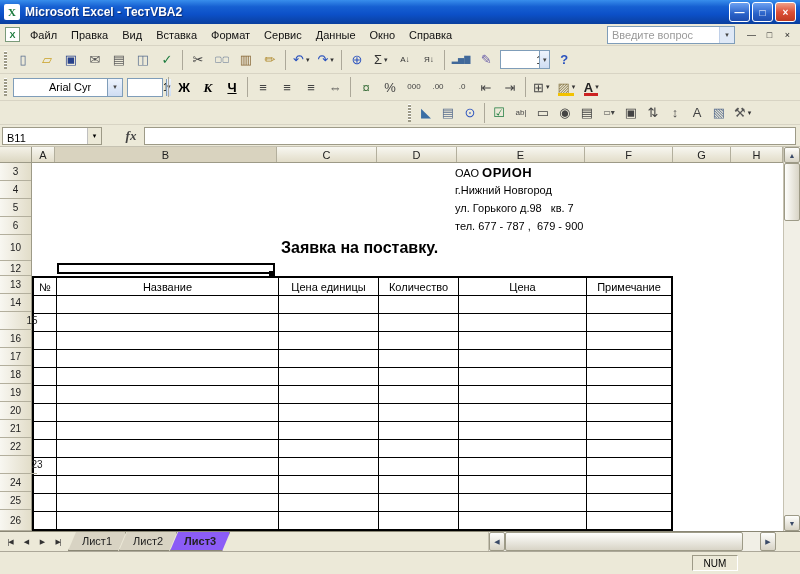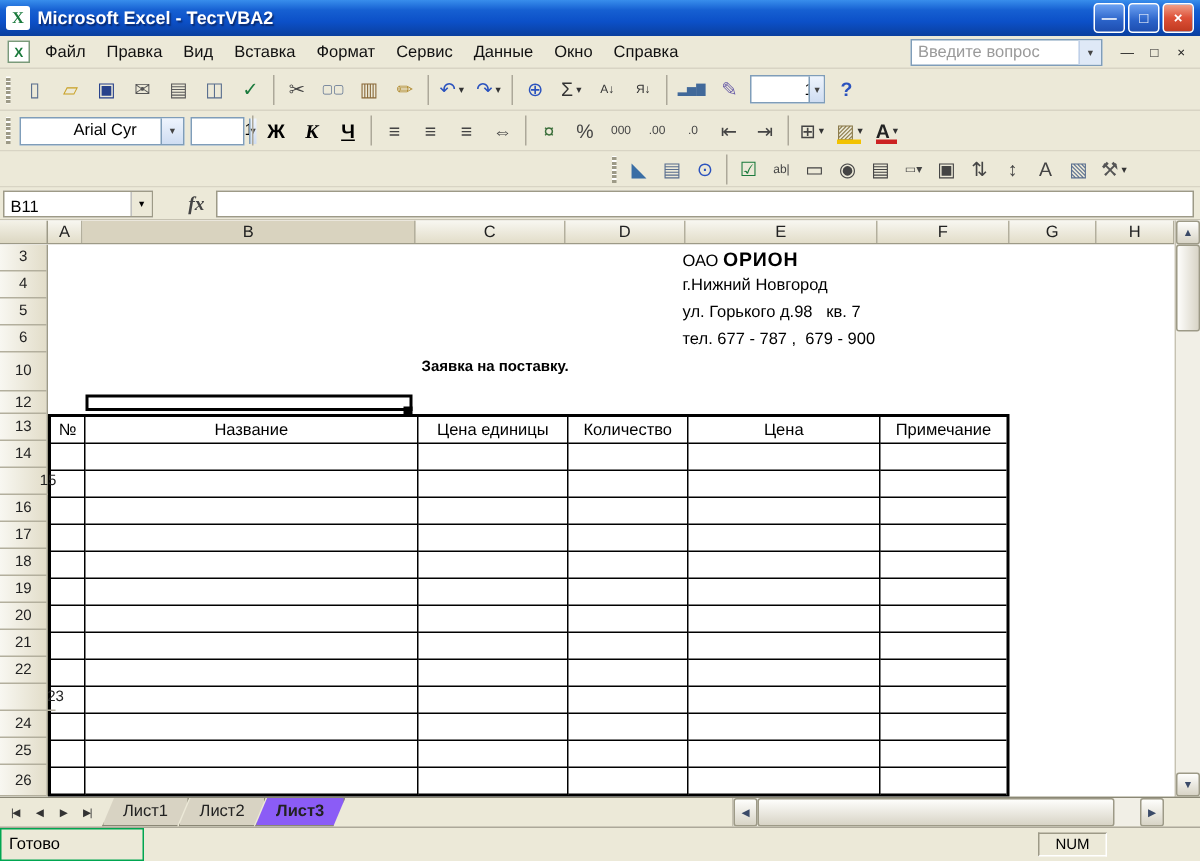--- a/index.html
+++ b/index.html
@@ -70,21 +70,21 @@
     background:linear-gradient(90deg,#f8f7f1,#e2ddc9); border-right:1px solid #9d9a87; }
   .rowhdr { flex:none; border-bottom:1px solid #b3af9d; display:flex; align-items:center; justify-content:center; font-size:10px; color:#222; }
 
   .ov { position:absolute; font-size:11px; white-space:nowrap; z-index:1; color:#000; }
   .pre { white-space:pre; }
   .l1 { left:455px; top:2px; }
   .cname { font-weight:bold; font-size:13px; letter-spacing:0.5px; }
   .l2 { left:455px; top:21px; }
   .l3 { left:455px; top:39px; }
   .l4 { left:455px; top:57px; }
-  .doc-title { left:281px; top:76px; font-size:10px; font-weight:bold; }
+  .doc-title { left:281px; top:76px; font-size:16px; font-weight:bold; }
   .obj-rect { left:57px; top:100px; width:218px; height:11px; border:2px solid #000; background:#fff; z-index:2; }
   .nub { position:absolute; right:-2px; bottom:-4px; width:6px; height:5px; background:#000; }
 
   #table { position:absolute; left:32px; top:113px; width:641px; display:grid;
     grid-template-columns:23px 222px 100px 80px 128px 1fr; grid-auto-rows:18px;
     border:2px solid #000; background:#fff; z-index:1; }
   .tcell { border-right:1px solid #000; border-bottom:1px solid #000; font-size:11px; display:flex; align-items:center; justify-content:center; overflow:hidden; white-space:nowrap; }
   .tcell:nth-child(6n) { border-right:none; }
 
   
@@ -517,20 +517,17 @@
     <div class="hscroll">
       <div class="sbtn">◀</div>
       <div class="sthumb"></div>
       <div class="strack"></div>
       <div class="sbtn">▶</div>
     </div>
     <div class="cornersp"></div>
   </div>
 
   <div class="statusbar">
-    <div class="st-ready">
-        <span>Готово</span>
-      </div>
     <div class="st-fill"></div>
     <div class="st-num">NUM</div>
   </div>
 
 </div>
 
 </body></html>

